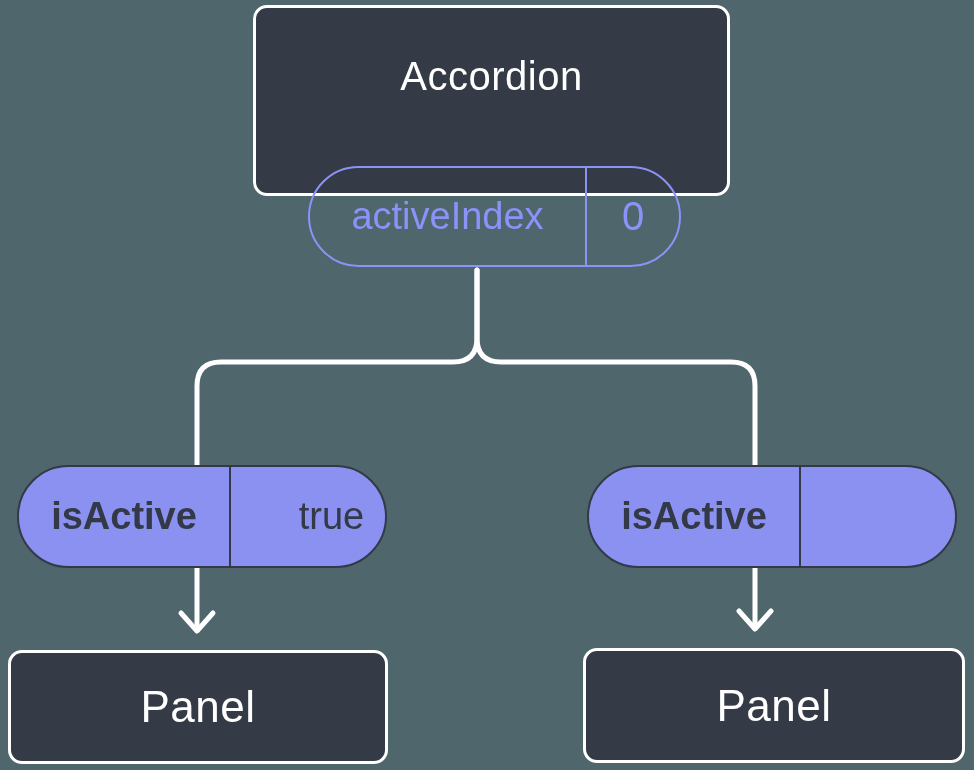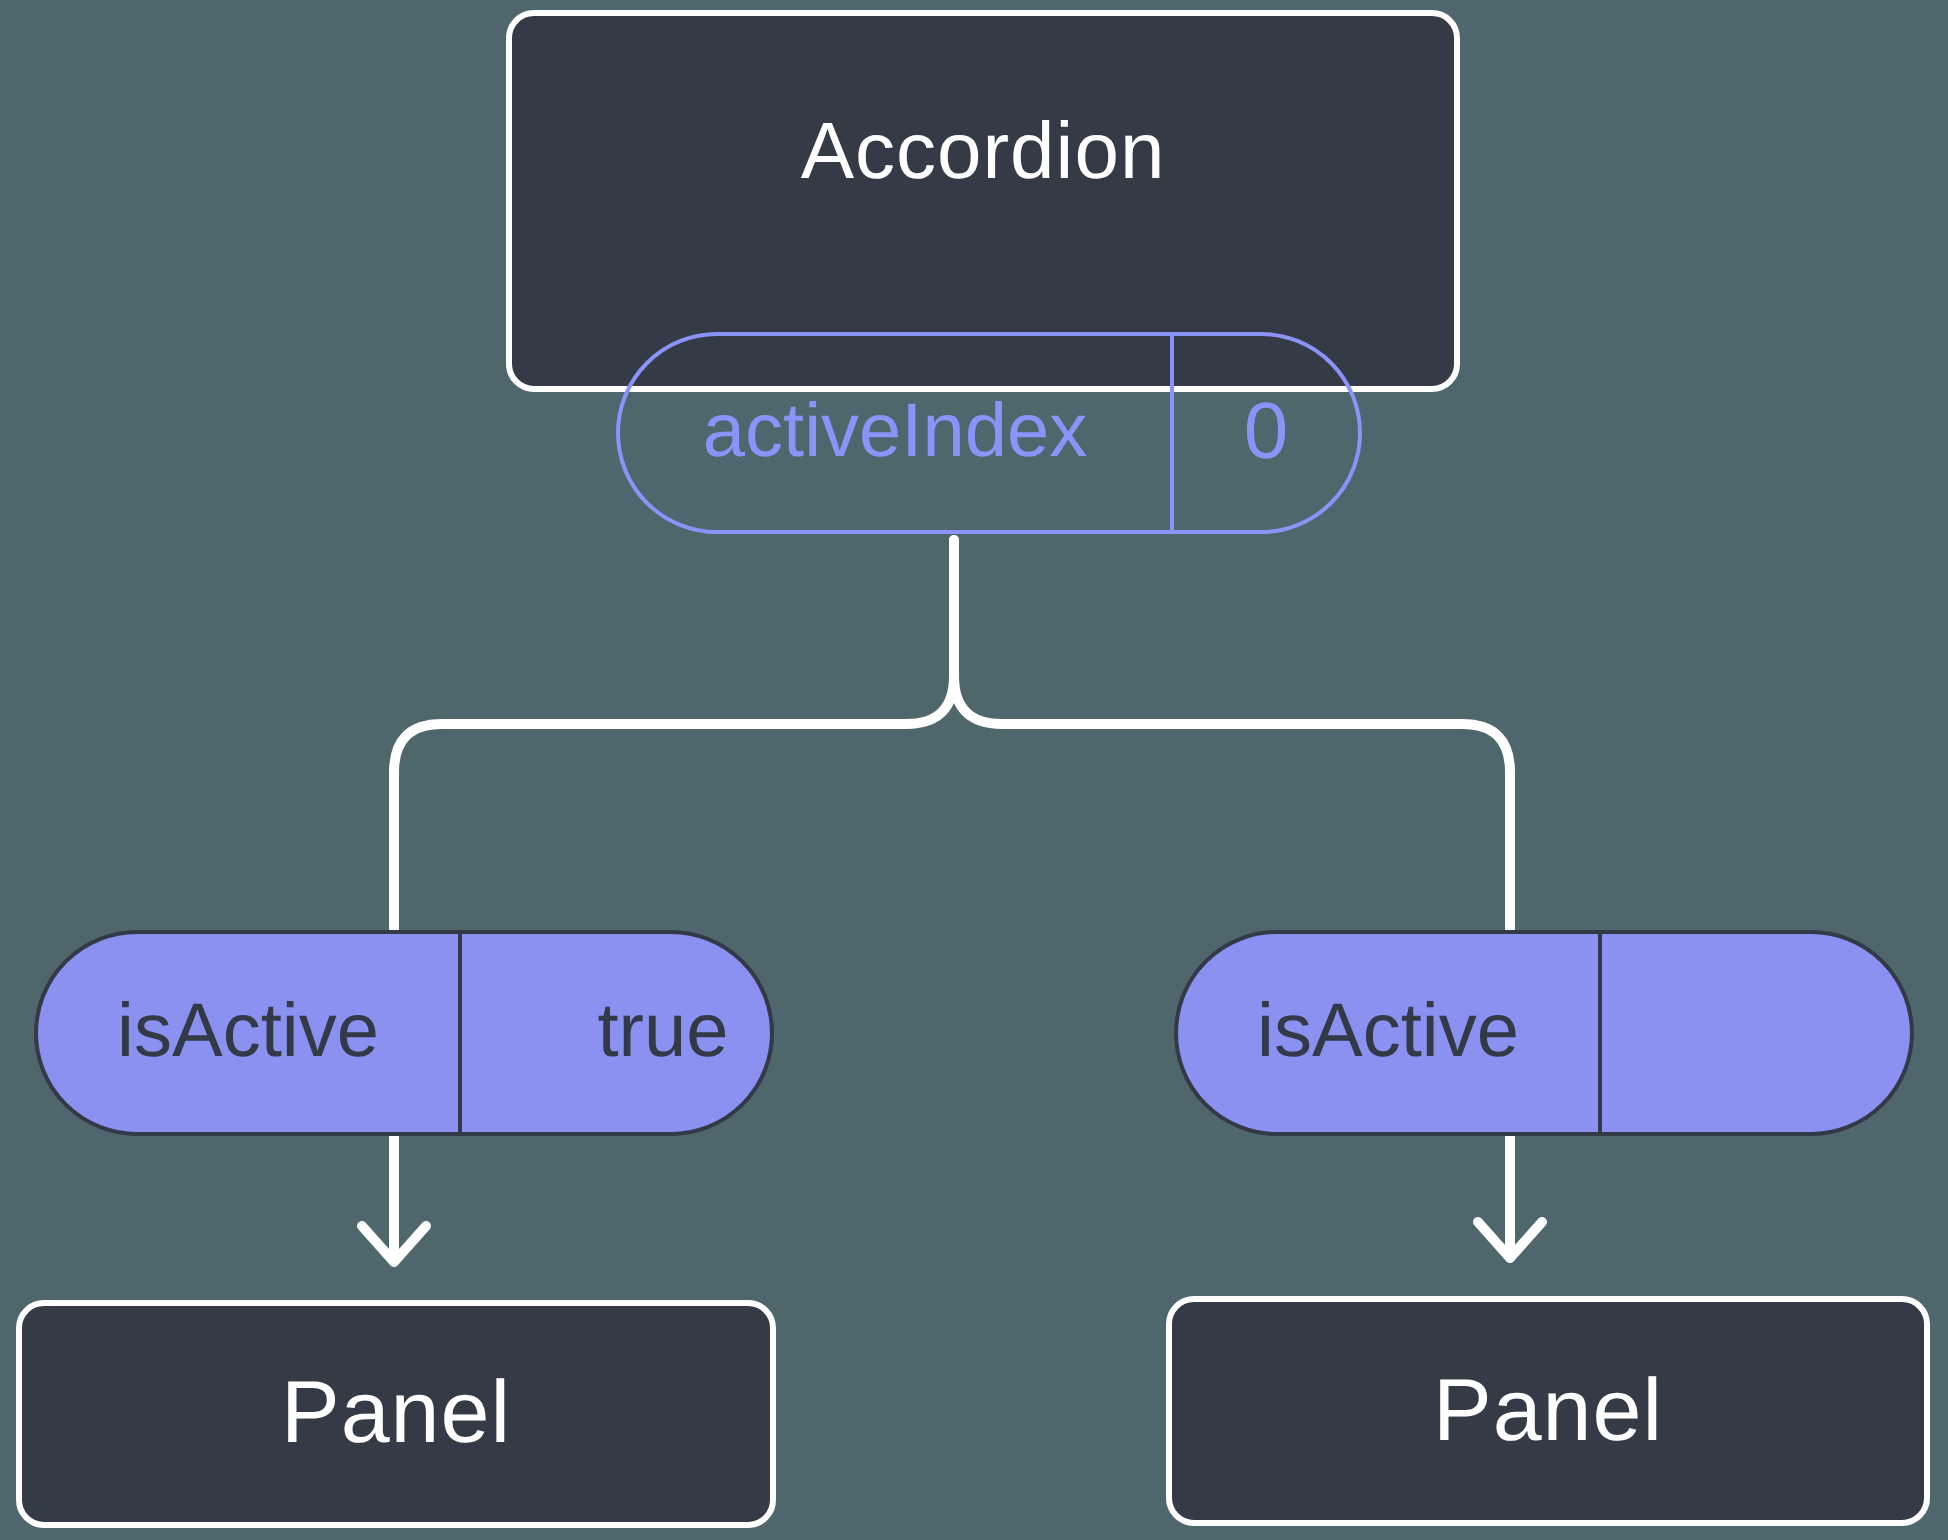--- a/index.html
+++ b/index.html
@@ -89,20 +89,21 @@
     position: absolute;
     width: 370px; height: 103px;
     background: var(--pill-fill);
     border: 2.5px solid var(--pill-text-dark);
     border-radius: 53px;
     color: var(--pill-text-dark);
   }
   .pill.filled .pill-key {
     flex: 0 0 212px;
     border-right: 2.5px solid var(--pill-text-dark);
+    font-weight: bold;
   }
   .pill.filled .pill-val { flex: 1; padding-left: 47px; }
   .pill.filled.child-left  { left: 17px;  top: 465px; }
   .pill.filled.child-right { left: 587px; top: 465px; }
   .node.panel {
     display: flex;
     align-items: center;
     justify-content: center;
     color: var(--title-text);
     font-size: 44px;

